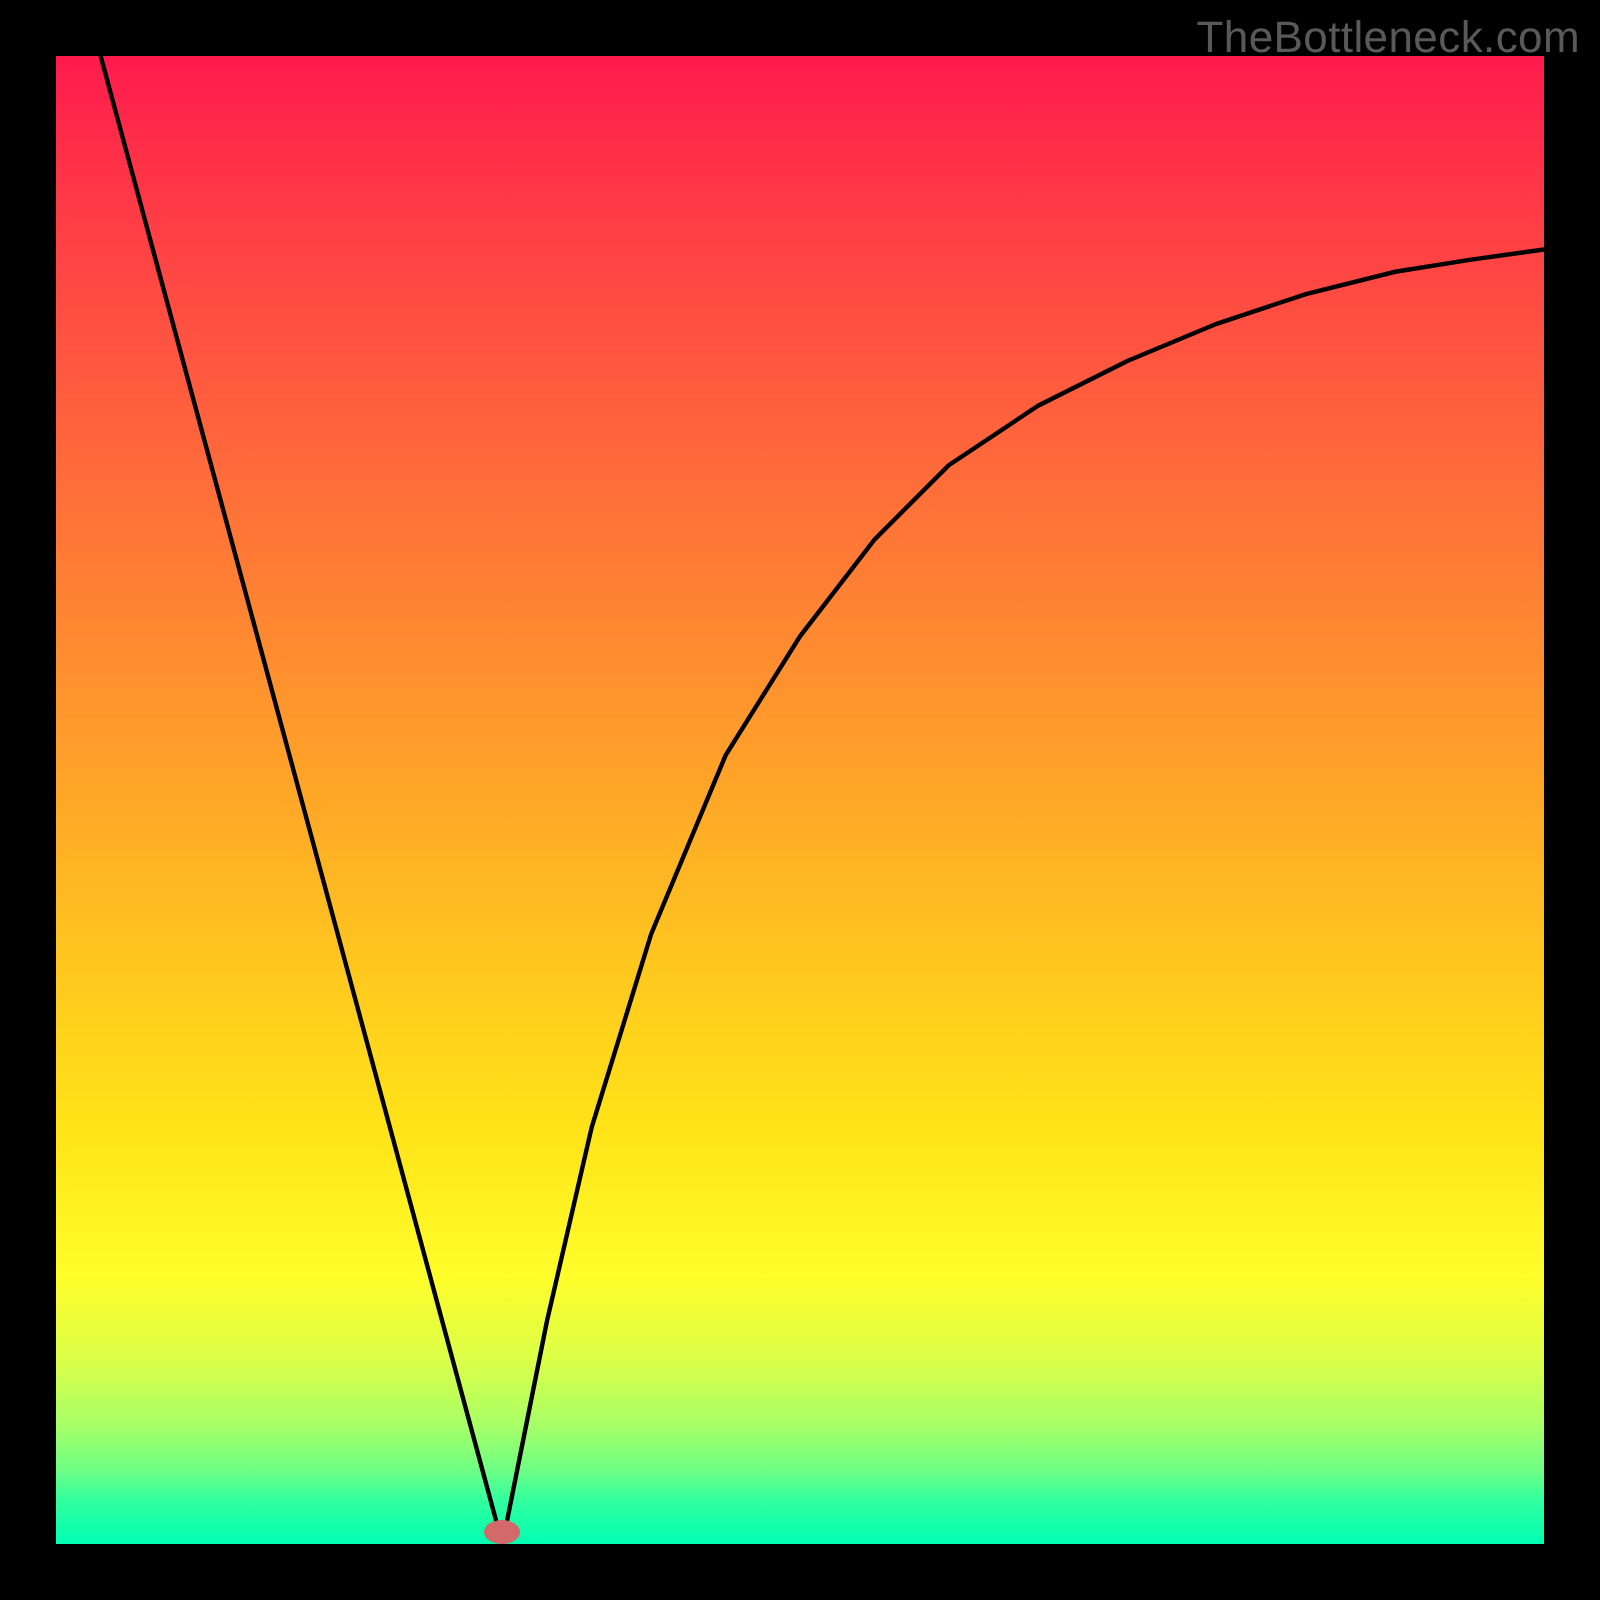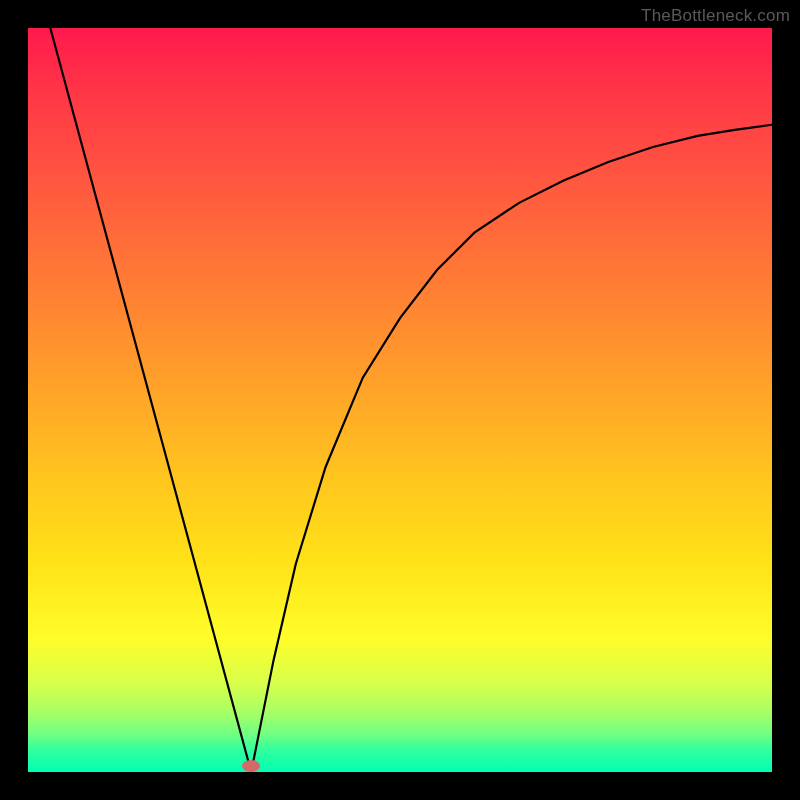--- a/index.html
+++ b/index.html
@@ -44,21 +44,21 @@
     left: 0;
     top: 0;
     width: 100%;
     height: 100%;
   }
   .watermark {
     position: absolute;
     top: 6px;
     right: 10px;
     color: #595959;
-    font-size: 17px;
+    font-size: 22px;
     font-weight: 400;
     letter-spacing: 0.2px;
   }
   .marker {
     position: absolute;
     width: 18px;
     height: 12px;
     background: #d26a6a;
     border-radius: 50% / 50%;
     transform: translate(-50%, -50%);

